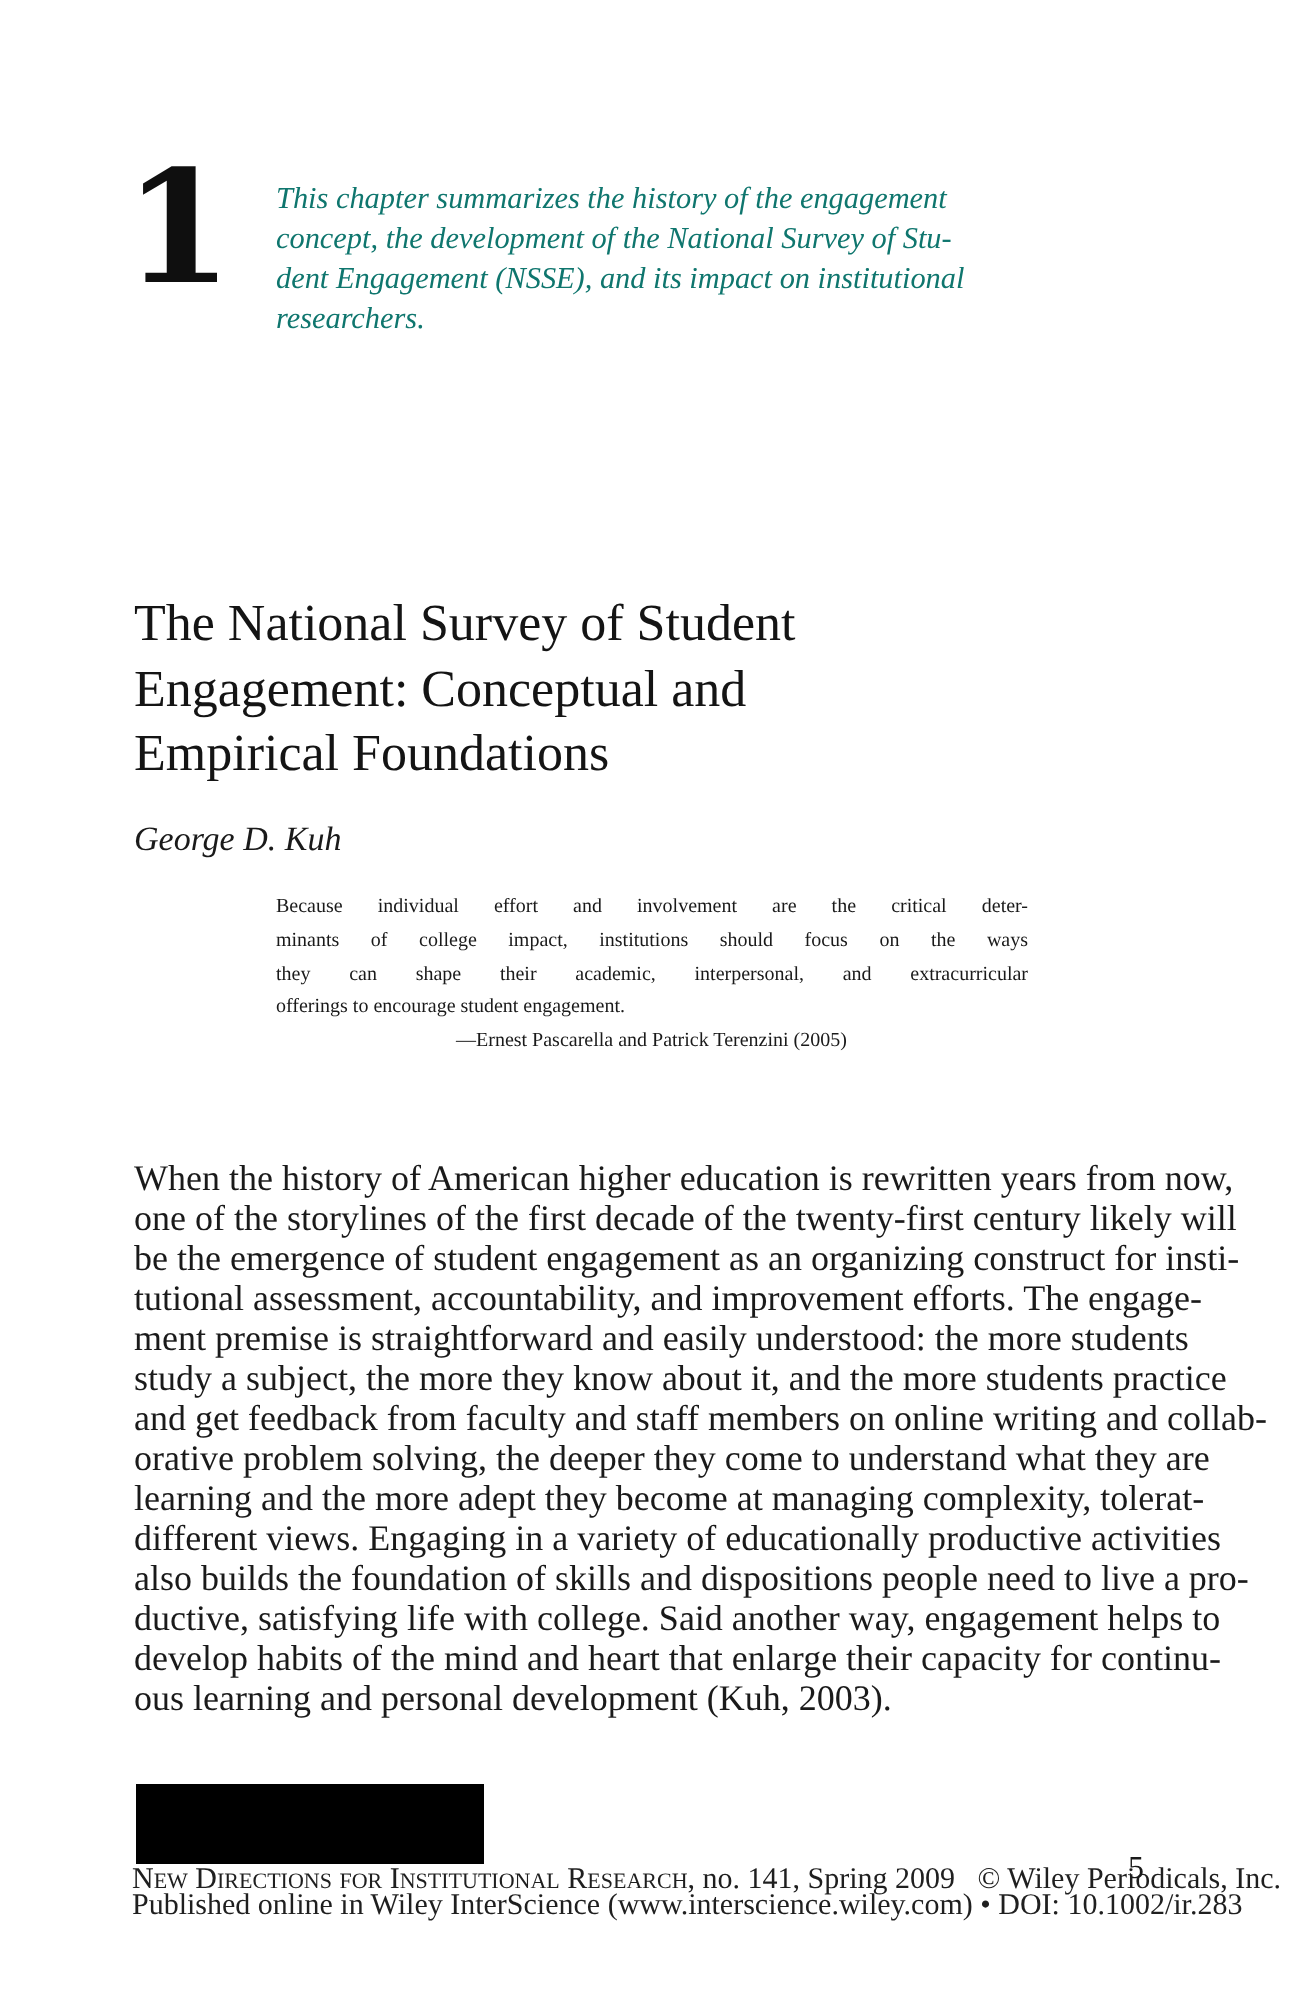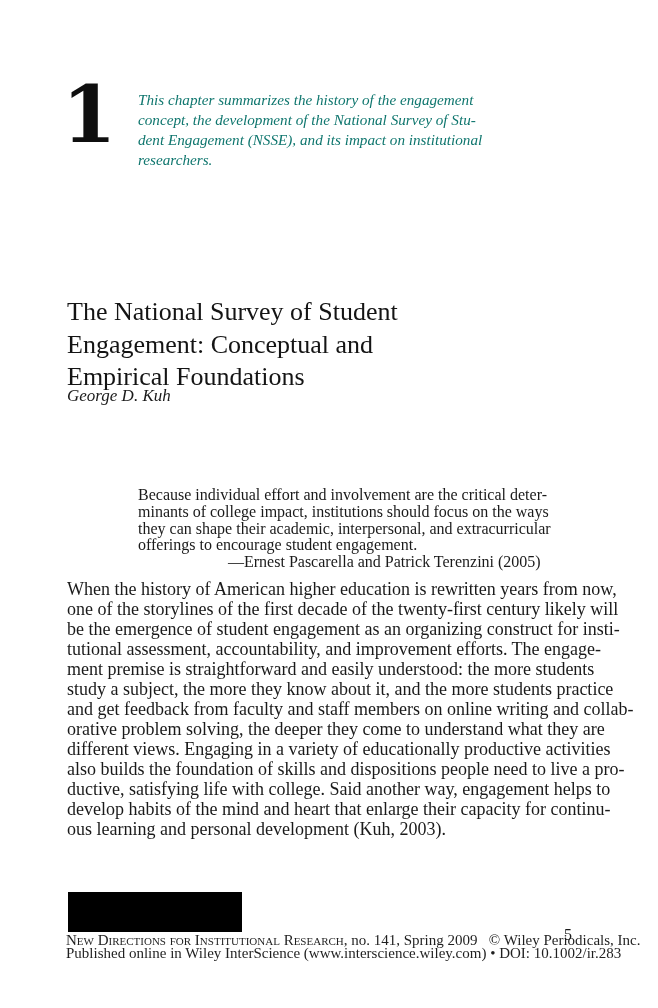--- a/index.html
+++ b/index.html
@@ -38,29 +38,29 @@
     color: #0f766e;
   }
 
   .title {
     position: absolute; left: 67px; top: 296px; width: 480px;
     font-size: 26px; line-height: 32.5px;
     color: #141414;
   }
 
   .author {
-    position: absolute; left: 67px; top: 385px;
+    position: absolute; left: 67px; top: 409px;
     font-style: italic;
     font-size: 17px; line-height: 22px;
     color: #1a1a1a;
   }
 
   .epigraph {
-    position: absolute; left: 138px; top: 487px; width: 376px;
-    font-size: 16px; line-height: 16.8px;
+    position: absolute; left: 138px; top: 446px; width: 376px;
+    font-size: 10px; line-height: 16.8px;
     color: #1a1a1a;
   }
   .epigraph-attribution {
     margin-left: 90px;
     white-space: nowrap;
   }
 
   .body-text {
     position: absolute; left: 67px; top: 579px; width: 524px;
     font-size: 18px; line-height: 20px;
@@ -121,20 +121,21 @@
 
   <div class="body-text justified">
       <div class="tline">When the history of American higher education is rewritten years from now,</div>
       <div class="tline">one of the storylines of the first decade of the twenty-first century likely will</div>
       <div class="tline">be the emergence of student engagement as an organizing construct for insti-</div>
       <div class="tline">tutional assessment, accountability, and improvement efforts. The engage-</div>
       <div class="tline">ment premise is straightforward and easily understood: the more students</div>
       <div class="tline">study a subject, the more they know about it, and the more students practice</div>
       <div class="tline">and get feedback from faculty and staff members on online writing and collab-</div>
       <div class="tline">orative problem solving, the deeper they come to understand what they are</div>
+      <div class="tline">learning and the more adept they become at managing complexity, tolerat-</div>
       <div class="tline">different views. Engaging in a variety of educationally productive activities</div>
       <div class="tline">also builds the foundation of skills and dispositions people need to live a pro-</div>
       <div class="tline">ductive, satisfying life with college. Said another way, engagement helps to</div>
       <div class="tline">develop habits of the mind and heart that enlarge their capacity for continu-</div>
       <div class="tline">ous learning and personal development (Kuh, 2003).</div>
     </div>
 
   <div class="redaction-box"></div>
 
   <div class="footer">

